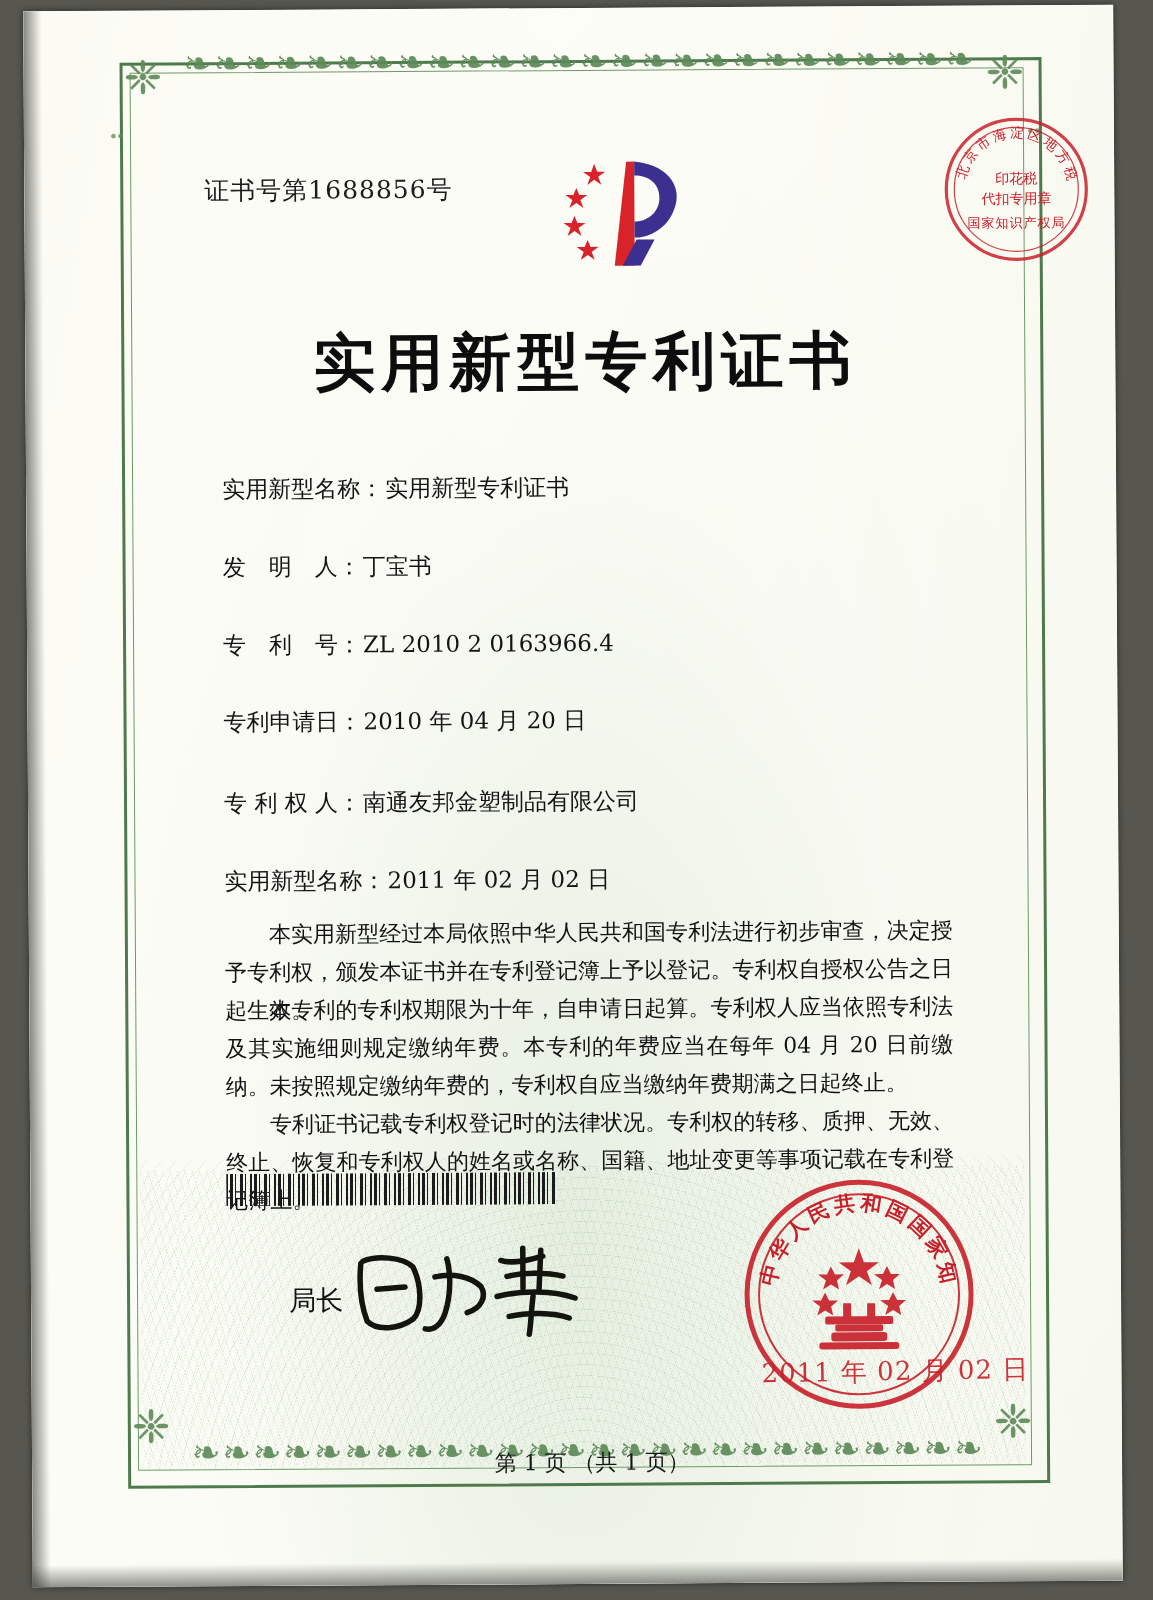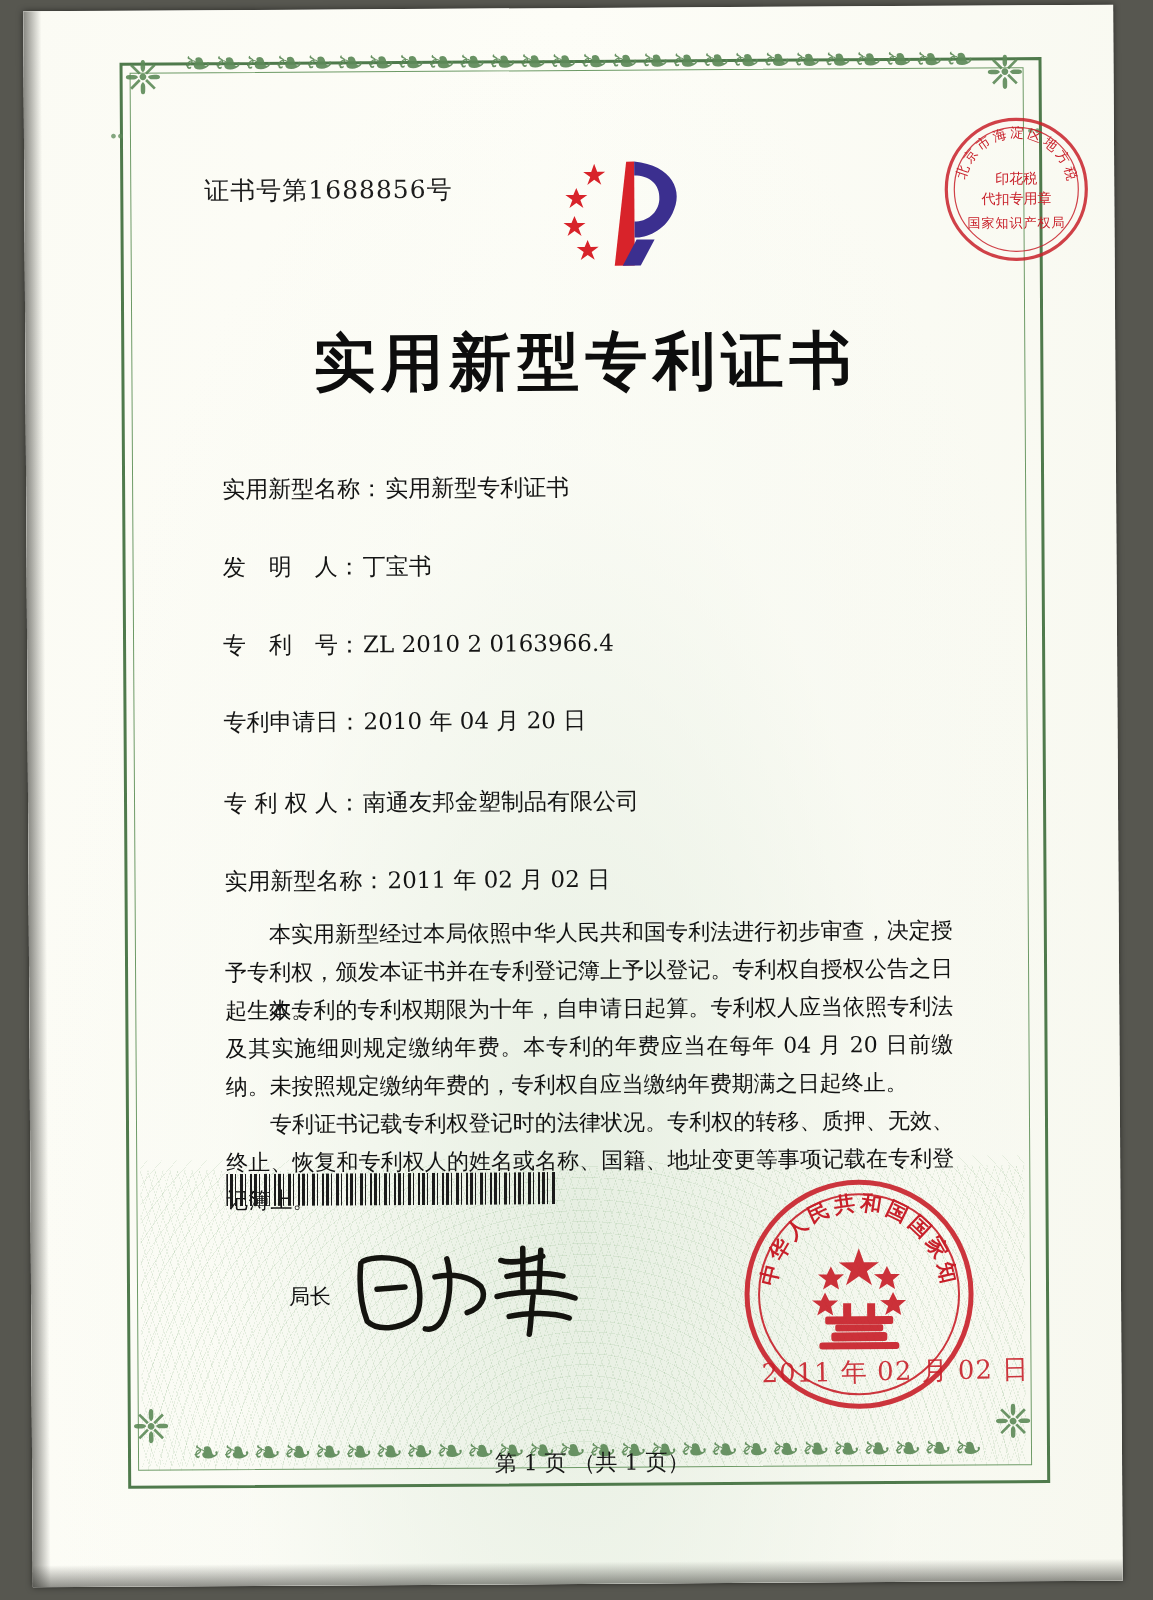--- a/index.html
+++ b/index.html
@@ -207,21 +207,21 @@
       #1b1b1b 4px 7px, #ffffff00 7px 9px,
       #1b1b1b 9px 10px, #ffffff00 10px 14px,
       #1b1b1b 14px 17px, #ffffff00 17px 19px,
       #1b1b1b 19px 20px, #ffffff00 20px 24px);
   }
 
   
   .sig-label {
     position: absolute;
     left: 258px; top: 1273px;
-    font-size: 21px;
+    font-size: 27px;
     color: #111;
     font-family: "DejaVu Serif", serif;
   }
   .sig-mark {
     position: absolute;
     left: 320px; top: 1234px;
     width: 260px; height: 100px;
     color: #14140f;
   }
 

